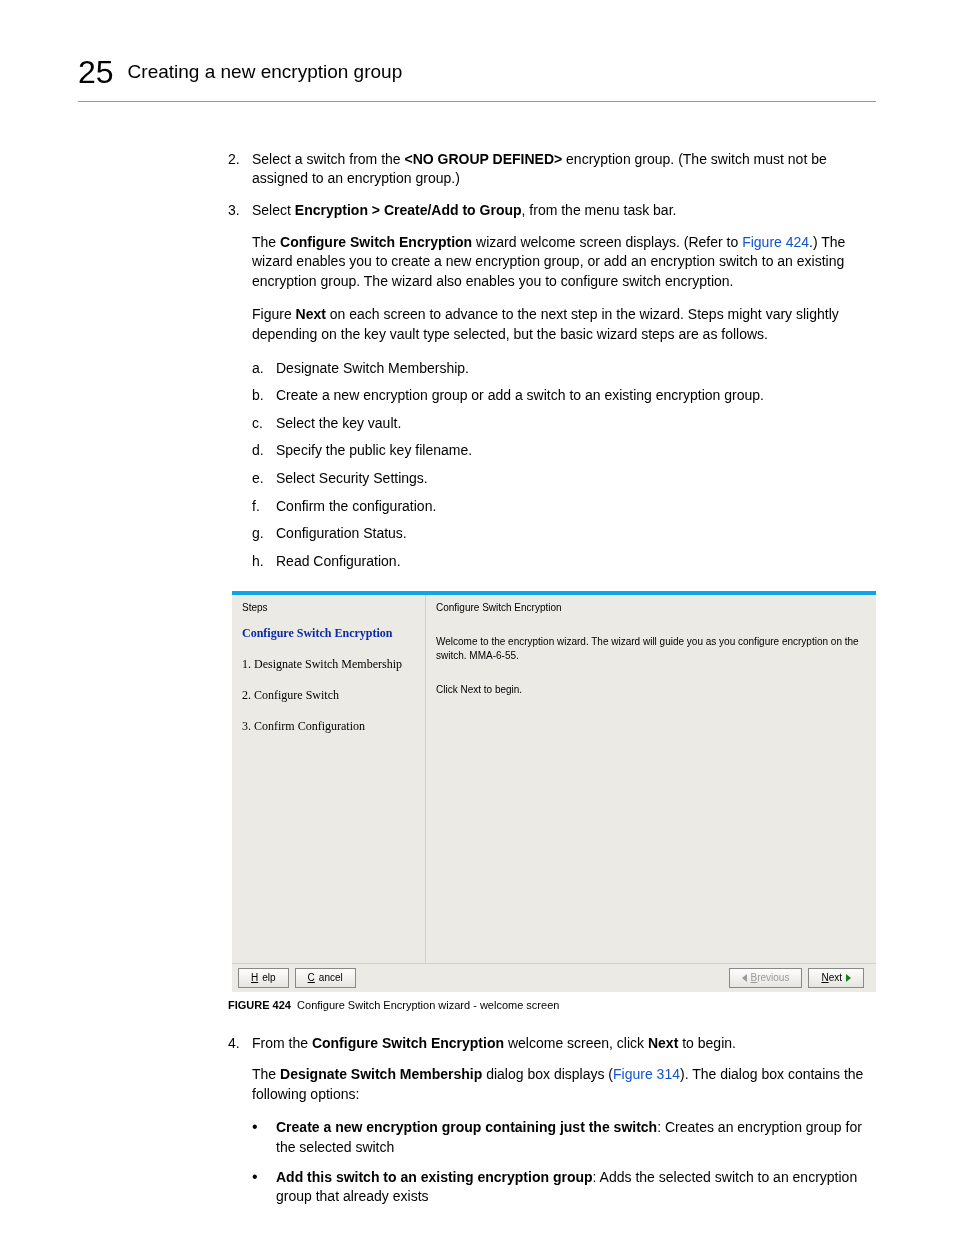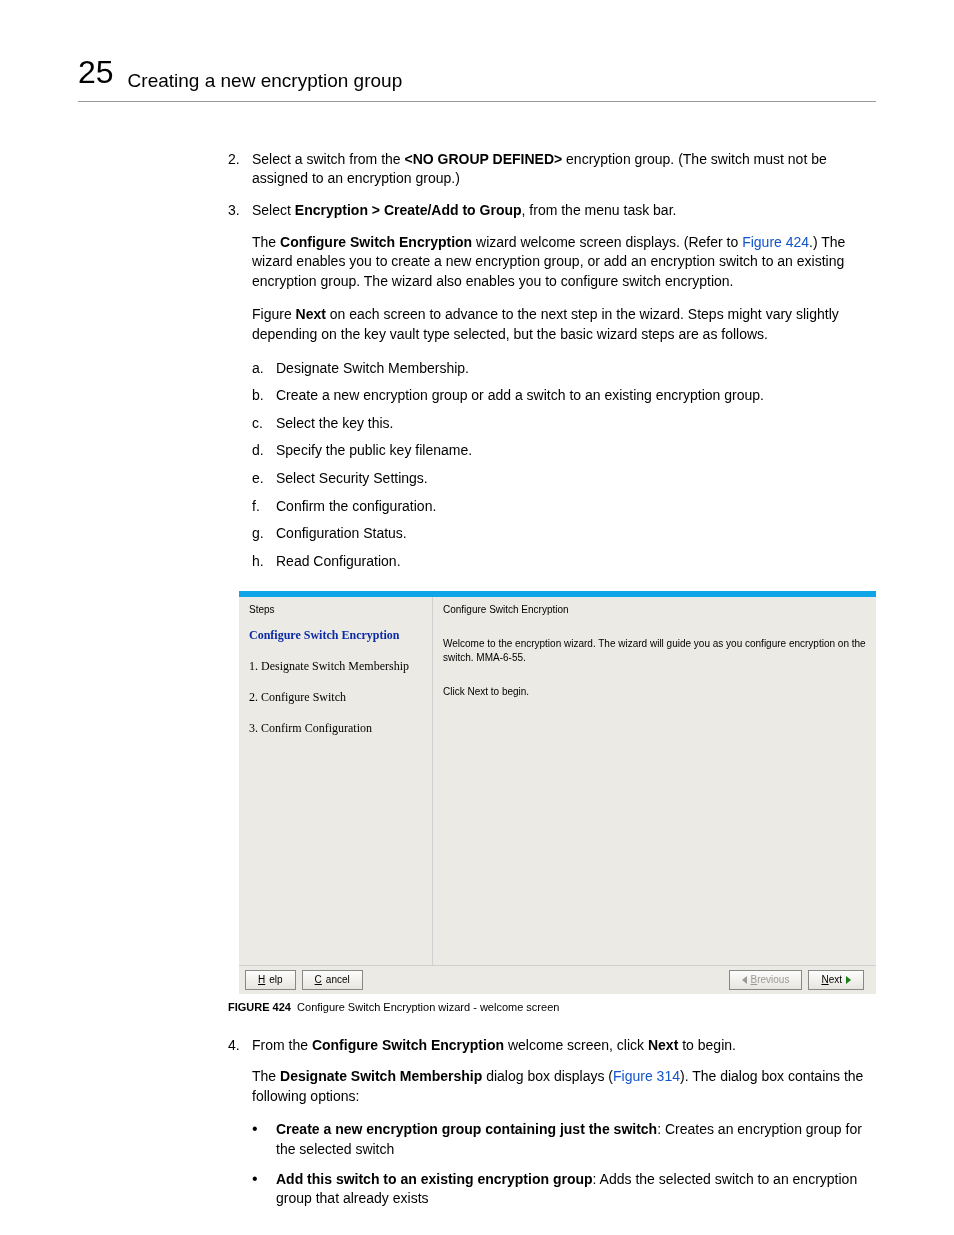--- a/index.html
+++ b/index.html
@@ -8,21 +8,21 @@
     font-size: 14px;
     color: #000;
     background: #fff;
     width: 954px;
     margin: 0 auto;
     padding: 50px 78px 60px 78px;
     line-height: 1.4;
   }
   .header-row {
     display: flex;
-    align-items: flex-end;
+    align-items: center;
     border-bottom: 1px solid #999;
     padding-bottom: 6px;
     margin-bottom: 48px;
   }
   .chapter-num {
     font-size: 32px;
     font-weight: 400;
     margin-right: 14px;
   }
   .chapter-title {
@@ -39,22 +39,22 @@
   .ol-num { width: 24px; flex-shrink: 0; }
   .ol-body { flex: 1; }
   .para { margin-bottom: 14px; }
   .indent-block { margin-left: 24px; margin-bottom: 14px; }
   .alpha-item { display: flex; margin-bottom: 8px; }
   .alpha-mark { width: 24px; flex-shrink: 0; }
   .bold { font-weight: 700; }
   .link { color: #1155cc; }
   
   .wizard {
-    margin: 20px 0 6px 11px;
-    border-top: 6px solid #0ea5e9;
+    margin: 20px 0 6px 4px;
+    border-top: 4px solid #0ea5e9;
     font-family: Tahoma, Arial, sans-serif;
     font-size: 10px;
     color: #000;
   }
   .wizard-main {
     display: flex;
     background: #eceae5;
   }
   .wizard-left {
     width: 194px;
@@ -155,21 +155,21 @@
     <div class="alpha-item">
         <div class="alpha-mark">a.</div>
         <div>Designate Switch Membership.</div>
       </div>
     <div class="alpha-item">
         <div class="alpha-mark">b.</div>
         <div>Create a new encryption group or add a switch to an existing encryption group.</div>
       </div>
     <div class="alpha-item">
         <div class="alpha-mark">c.</div>
-        <div>Select the key this.</div>
+        <div>Select the key vault.</div>
       </div>
     <div class="alpha-item">
         <div class="alpha-mark">d.</div>
         <div>Specify the public key filename.</div>
       </div>
     <div class="alpha-item">
         <div class="alpha-mark">e.</div>
         <div>Select Security Settings.</div>
       </div>
     <div class="alpha-item">

